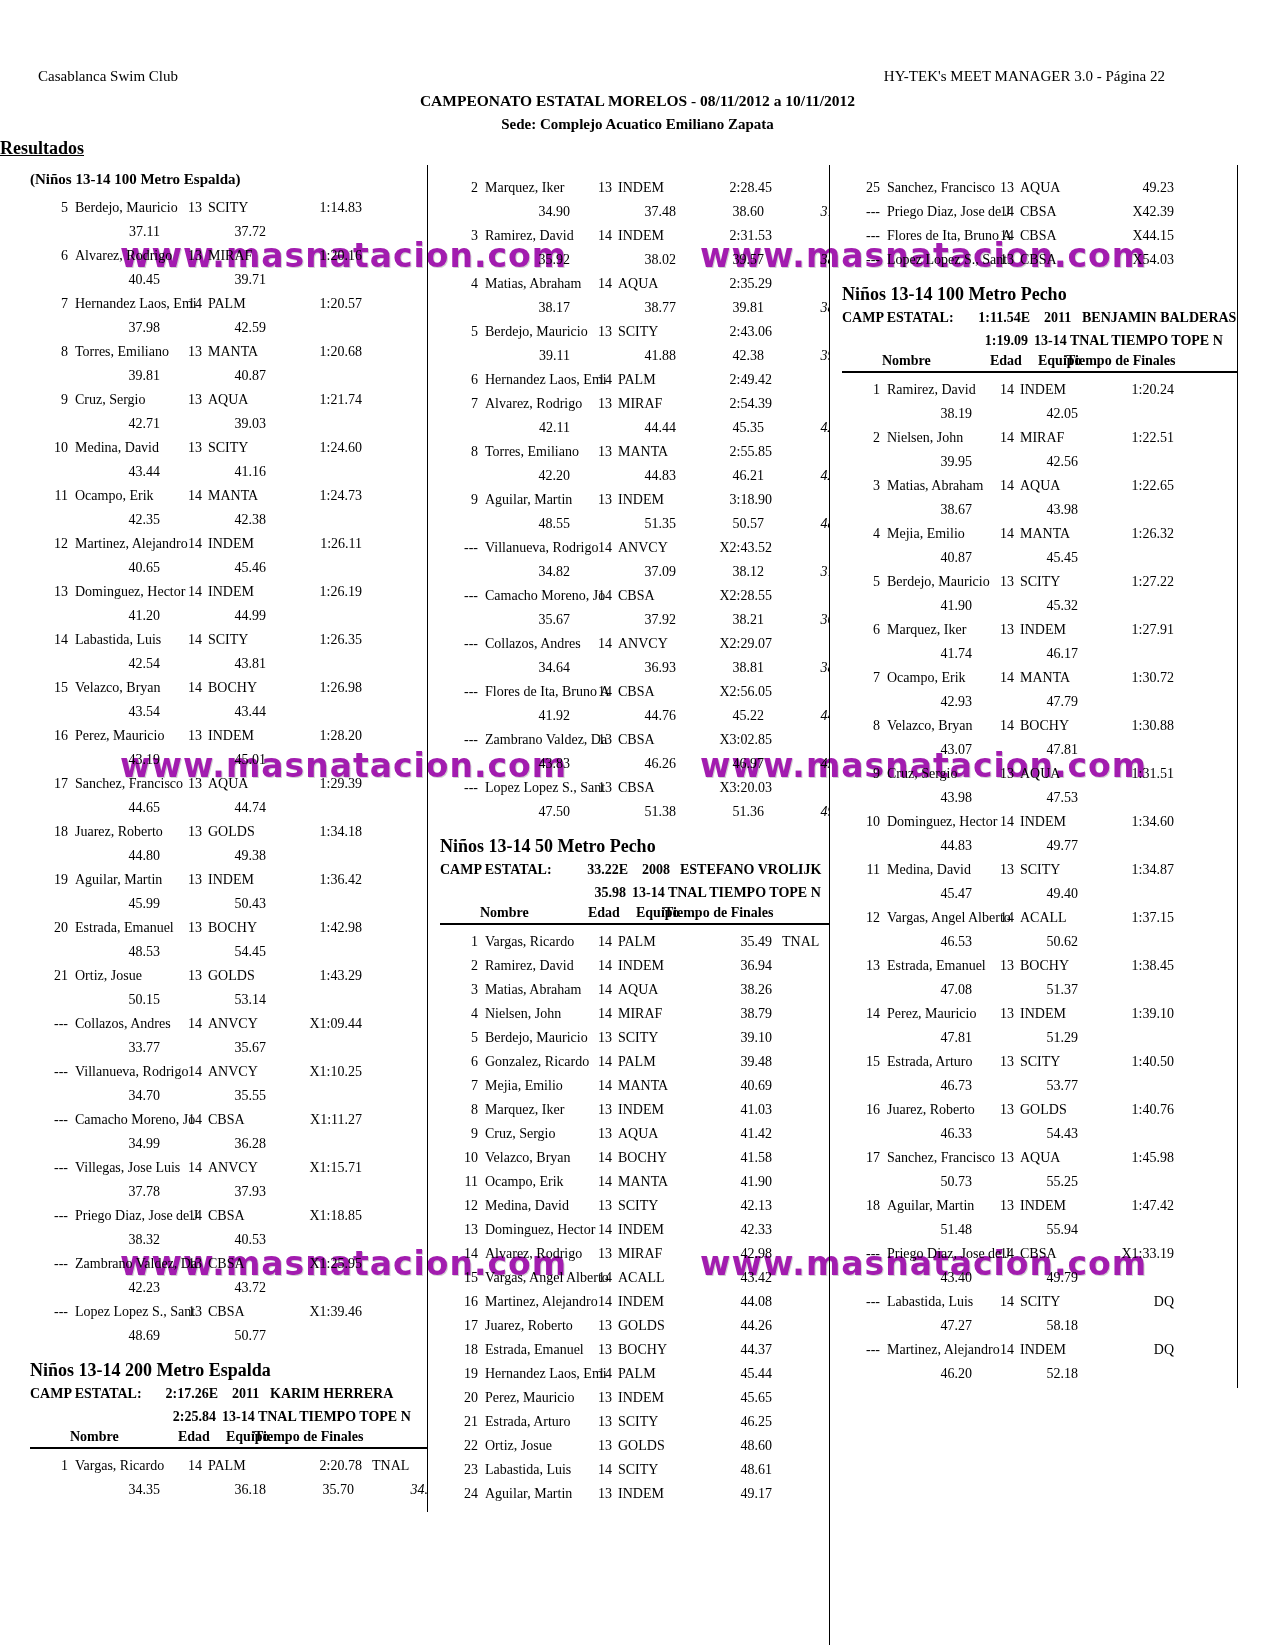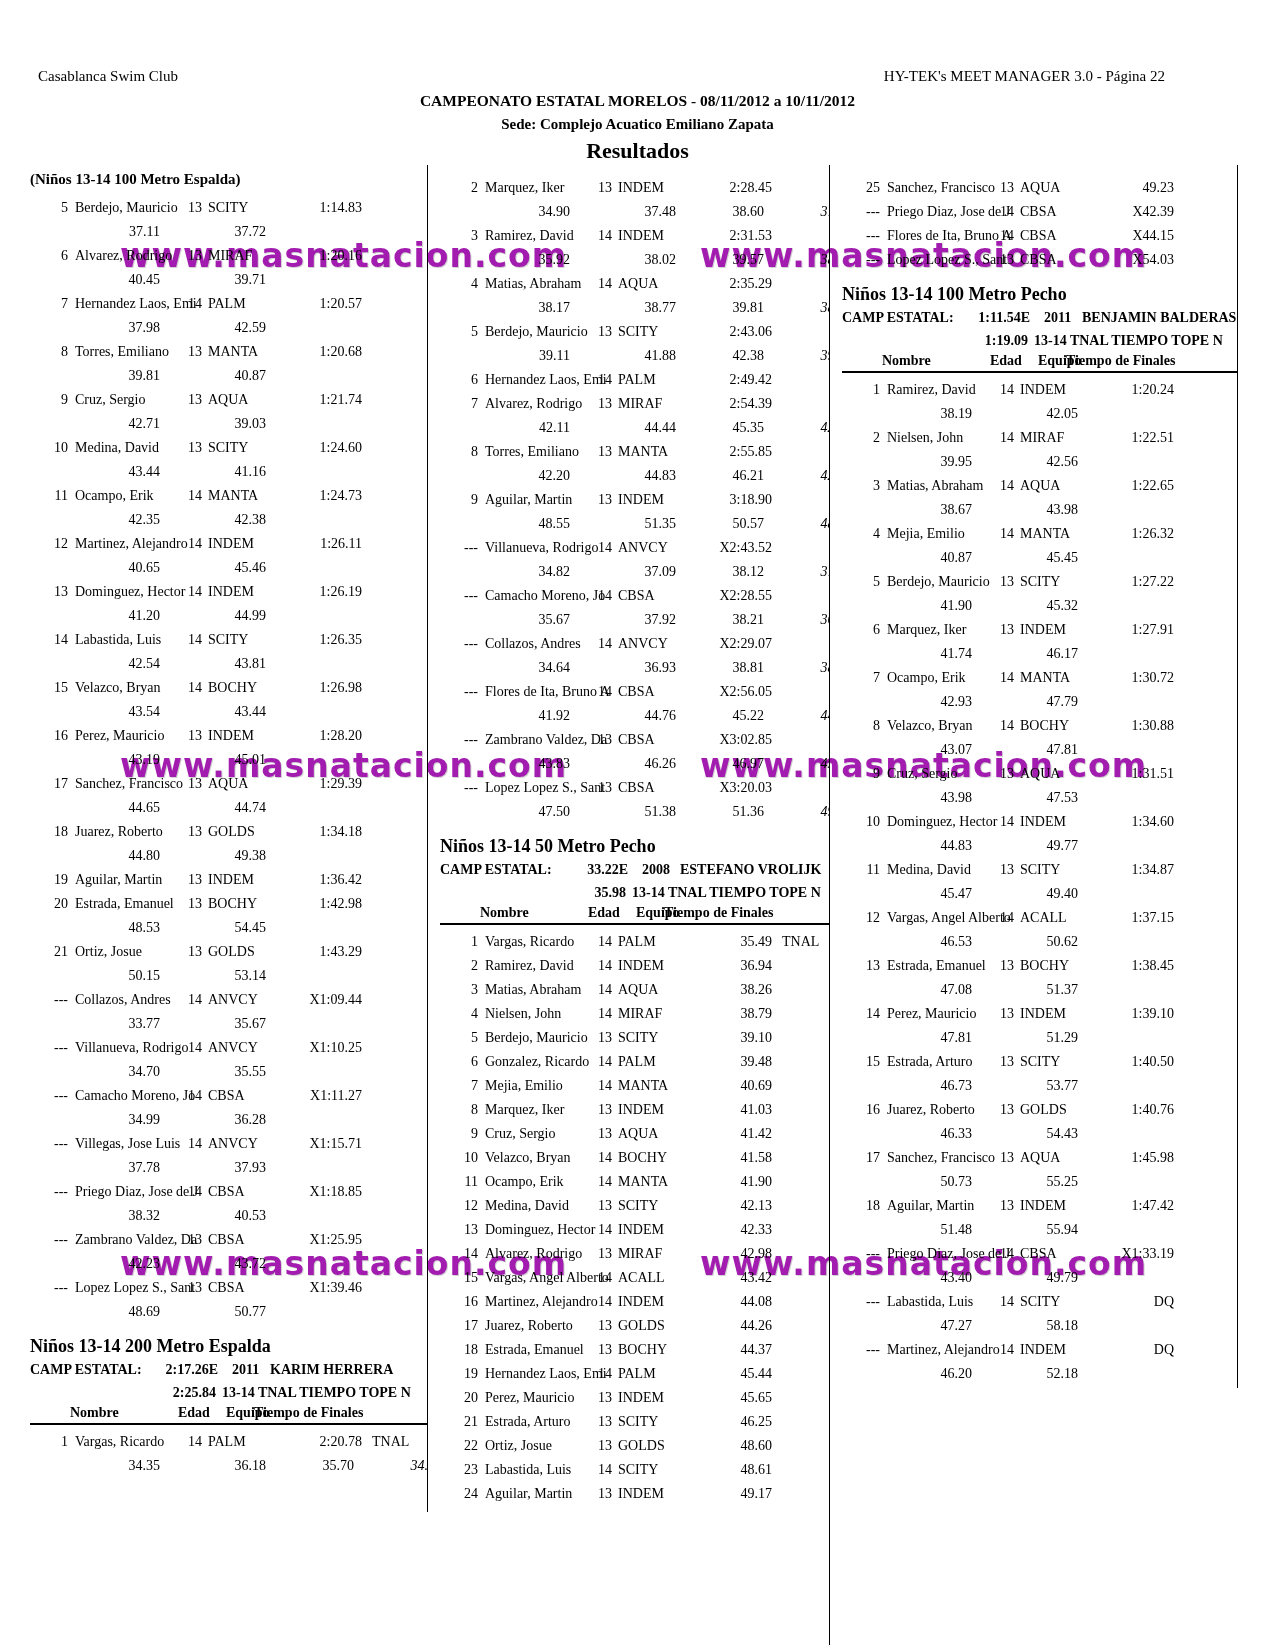--- a/index.html
+++ b/index.html
@@ -7,22 +7,22 @@
         font-family:"Liberation Serif","DejaVu Serif",serif;color:#000;overflow:hidden;}
   .wm{position:absolute;z-index:0;font-family:"DejaVu Sans","Liberation Sans",sans-serif;
       font-weight:bold;font-size:33px;color:#a21caf;text-shadow:1px 1px 0 #d2d2d2;
       letter-spacing:1px;white-space:nowrap;}
   .topbar-left{position:absolute;left:38px;top:68px;font-size:15px;z-index:2;}
   .topbar-right{position:absolute;right:110px;top:68px;font-size:15px;z-index:2;}
   .meet-title{position:absolute;left:0;top:92px;width:100%;text-align:center;
               font-size:15.5px;font-weight:bold;z-index:2;}
   .venue{position:absolute;left:0;top:116px;width:100%;text-align:center;
          font-size:15px;font-weight:bold;z-index:2;}
-  .results-heading{position:absolute;left:0;top:138px;width:100%;text-align:center;
-                   font-size:22px;font-weight:bold;z-index:2;}
+  .results-heading{position:absolute;left:0;top:138px;width:100%;text-align:left;
+                   font-size:18px;font-weight:bold;z-index:2;text-decoration:underline;}
   .vline{position:absolute;width:1px;background:#000;z-index:1;}
   .col{position:absolute;top:168px;overflow:hidden;z-index:2;}
   .subtitle{height:28px;line-height:22px;font-weight:bold;font-size:15px;white-space:nowrap;}
   .line{position:relative;height:24px;line-height:24px;font-size:14px;}
   .line span{position:absolute;top:0;white-space:nowrap;}
   .pl{left:0;width:38px;text-align:right;}
   .nm{left:45px;width:127px;overflow:hidden;}
   .ag{left:152px;width:20px;text-align:right;}
   .tm{left:178px;}
   .ft{left:252px;width:80px;text-align:right;}
@@ -225,20 +225,24 @@
         <span class="sp s1">49.38</span>
       </div>
       <div class="line">
         <span class="pl">19</span>
         <span class="nm">Aguilar, Martin</span>
         <span class="ag">13</span>
         <span class="tm">INDEM</span>
         <span class="ft">1:36.42</span>
       </div>
       <div class="line">
+        <span class="sp s0">45.99</span>
+        <span class="sp s1">50.43</span>
+      </div>
+      <div class="line">
         <span class="pl">20</span>
         <span class="nm">Estrada, Emanuel</span>
         <span class="ag">13</span>
         <span class="tm">BOCHY</span>
         <span class="ft">1:42.98</span>
       </div>
       <div class="line">
         <span class="sp s0">48.53</span>
         <span class="sp s1">54.45</span>
       </div>

